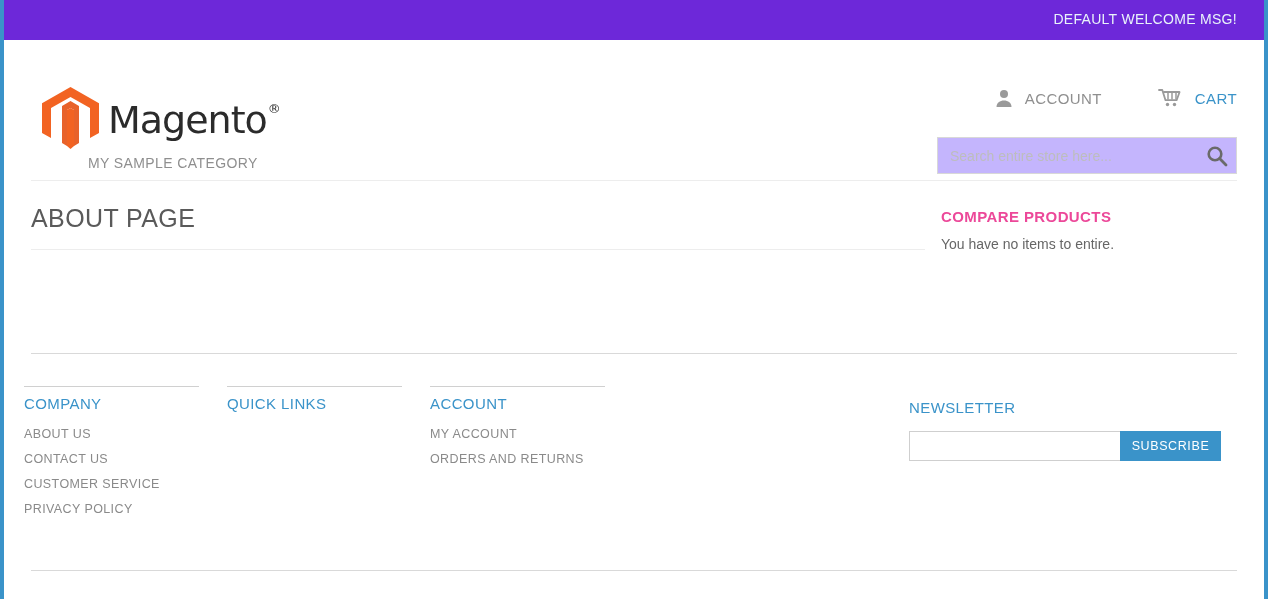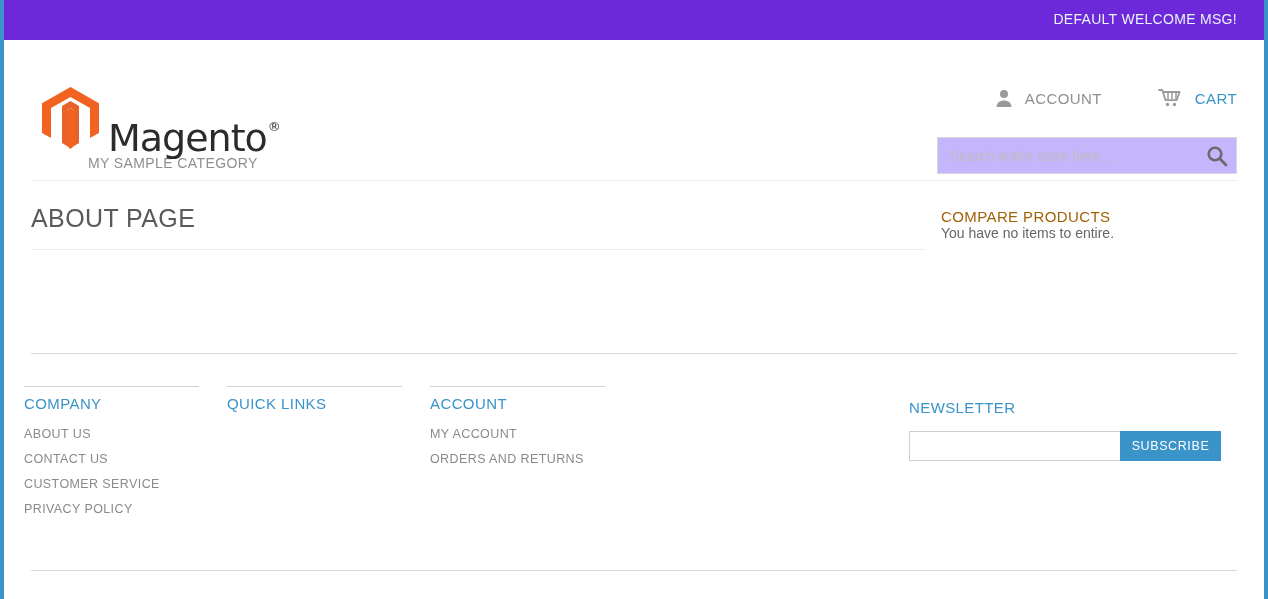--- a/index.html
+++ b/index.html
@@ -73,21 +73,21 @@
     text-decoration: none;
   }
   .logo-mark { width: 57px; height: 62px; display: block; }
   .logo-word {
     font-family: "DejaVu Sans", sans-serif;
     font-size: 38px;
     line-height: 1;
     color: #2b2b2b;
     letter-spacing: -1.0px;
     position: relative;
-    top: 20px;
+    top: 2px;
   }
   .logo-word sup {
     font-size: 13px;
     vertical-align: super;
     position: relative;
     top: -6px;
     left: 1px;
   }
 
   
@@ -185,24 +185,25 @@
     width: 894px;
   }
   .cms-content { min-height: 60px; }
 
   .col-right {
     width: 320px;
     padding-left: 26px;
     padding-top: 4px;
   }
   .block-title {
-    color: #a16207;
+    color: #ec4899;
     font-size: 15px;
-    font-weight: normal;
-    letter-spacing: .4px;
+    font-weight: bold;
+    letter-spacing: .4px;
+    margin-bottom: 11px;
   }
   .block-text {
     color: #666666;
     font-size: 14px;
   }
 
   
   .footer-top-rule {
     margin: 43px 27px 0 27px;
     height: 1px;

